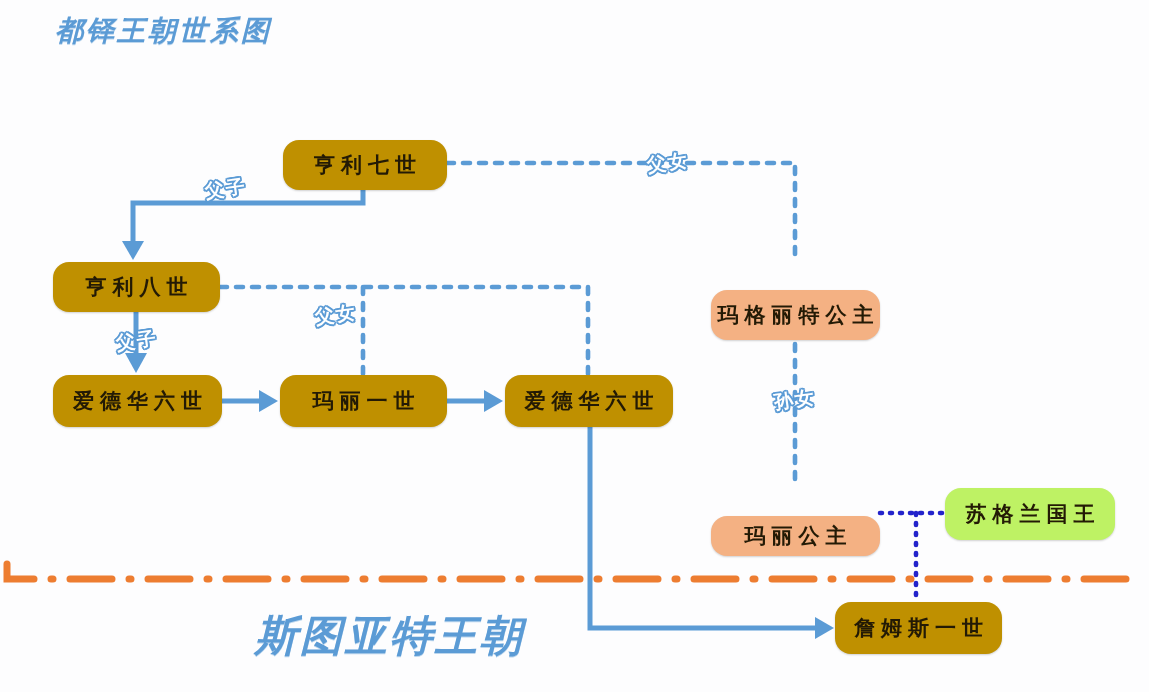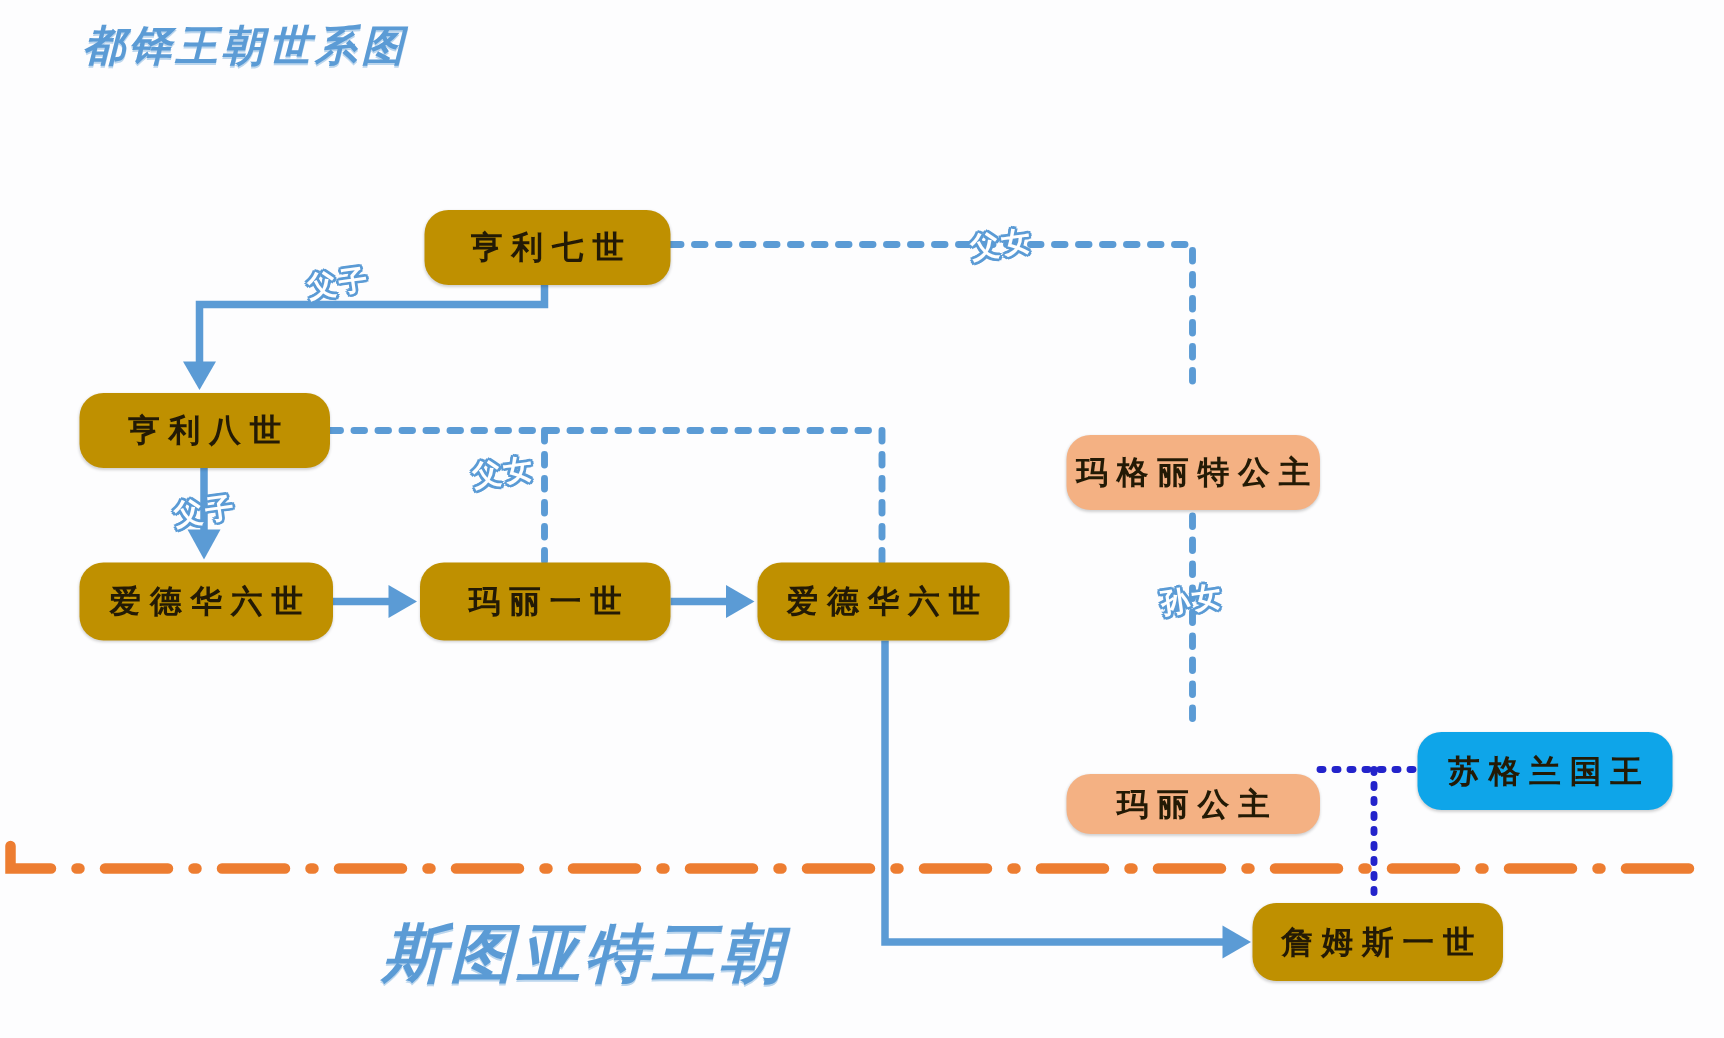--- a/index.html
+++ b/index.html
@@ -29,21 +29,21 @@
   .title-top{left:55px;top:12px;font-size:28px;}
   .title-bottom{left:255px;top:608px;font-size:42px;}
   .node{
     position:absolute;
     border-radius:16px;
     display:flex;align-items:center;justify-content:center;
     box-shadow:0 1px 2px rgba(0,0,0,.18);
   }
   .node-gold{background:#BF9000;}
   .node-salmon{background:#F4B183;margin-top:28px;}
-  .node-blue{background:#0ea5e9;}
+  .node-blue{background:#bef264;}
   .node-label{
     font-family:"Liberation Serif","DejaVu Serif",serif;
     font-weight:600;
     font-size:21px;
     color:#231a05;
     letter-spacing:6px;
     text-indent:6px;
     white-space:nowrap;
   }
   .rel-label{

